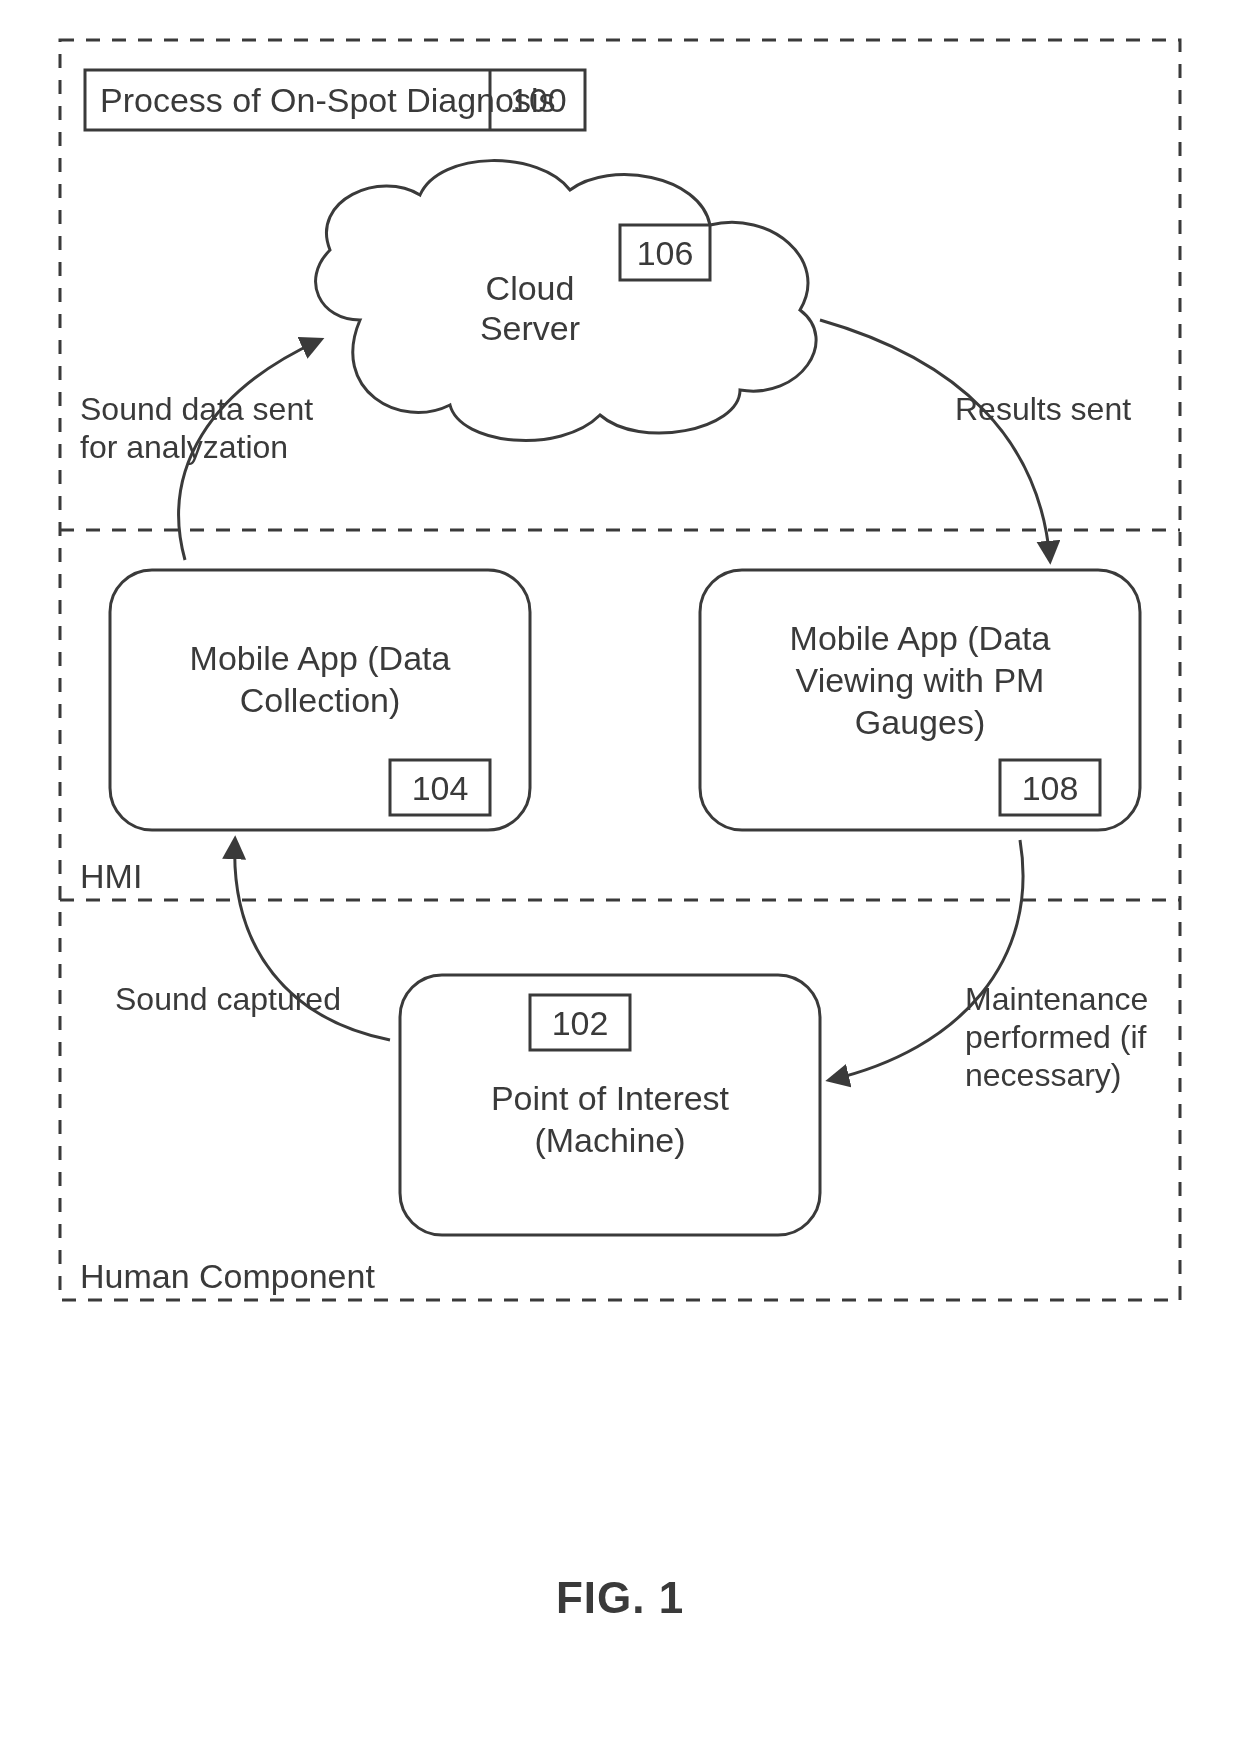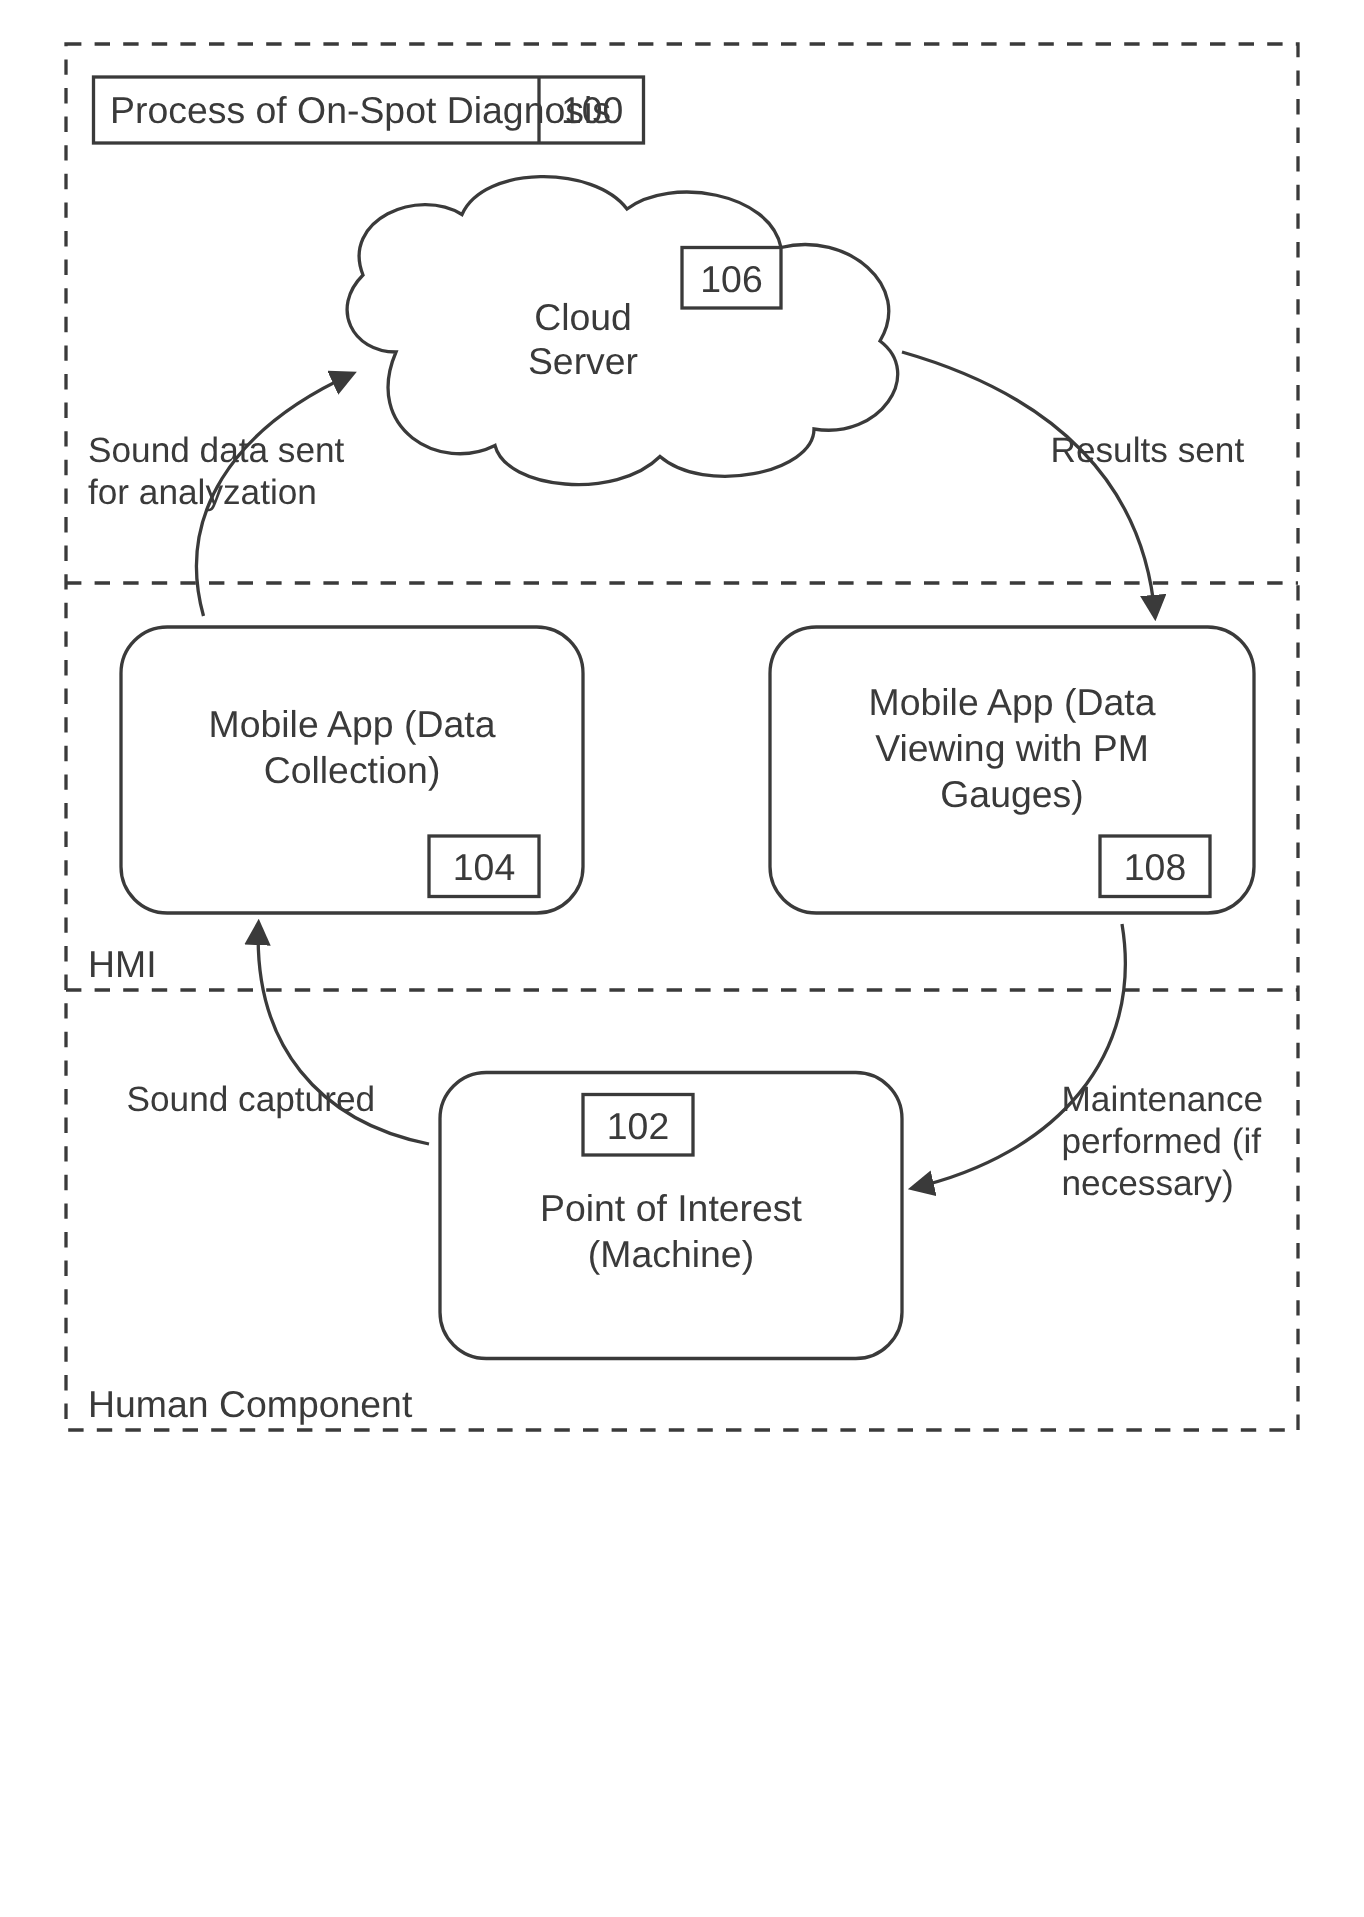--- a/index.html
+++ b/index.html
@@ -113,13 +113,14 @@
 
   <path d="M 390 1040 C 290 1020 230 950 235 840" fill="none" stroke="#3a3a3a" stroke-width="3" marker-end="url(#arrow)"></path>
   <text class="label-small" x="115" y="1010">Sound captured</text>
 
   <path d="M 1020 840 C 1040 960 960 1050 830 1080" fill="none" stroke="#3a3a3a" stroke-width="3" marker-end="url(#arrow)"></path>
   <text class="label-small" x="965" y="1010">Maintenance</text>
   <text class="label-small" x="965" y="1048">performed (if</text>
   <text class="label-small" x="965" y="1086">necessary)</text>
 </svg>
 
+<div class="fig-caption">FIG. 1</div>
 </div>
 
 </body></html>

